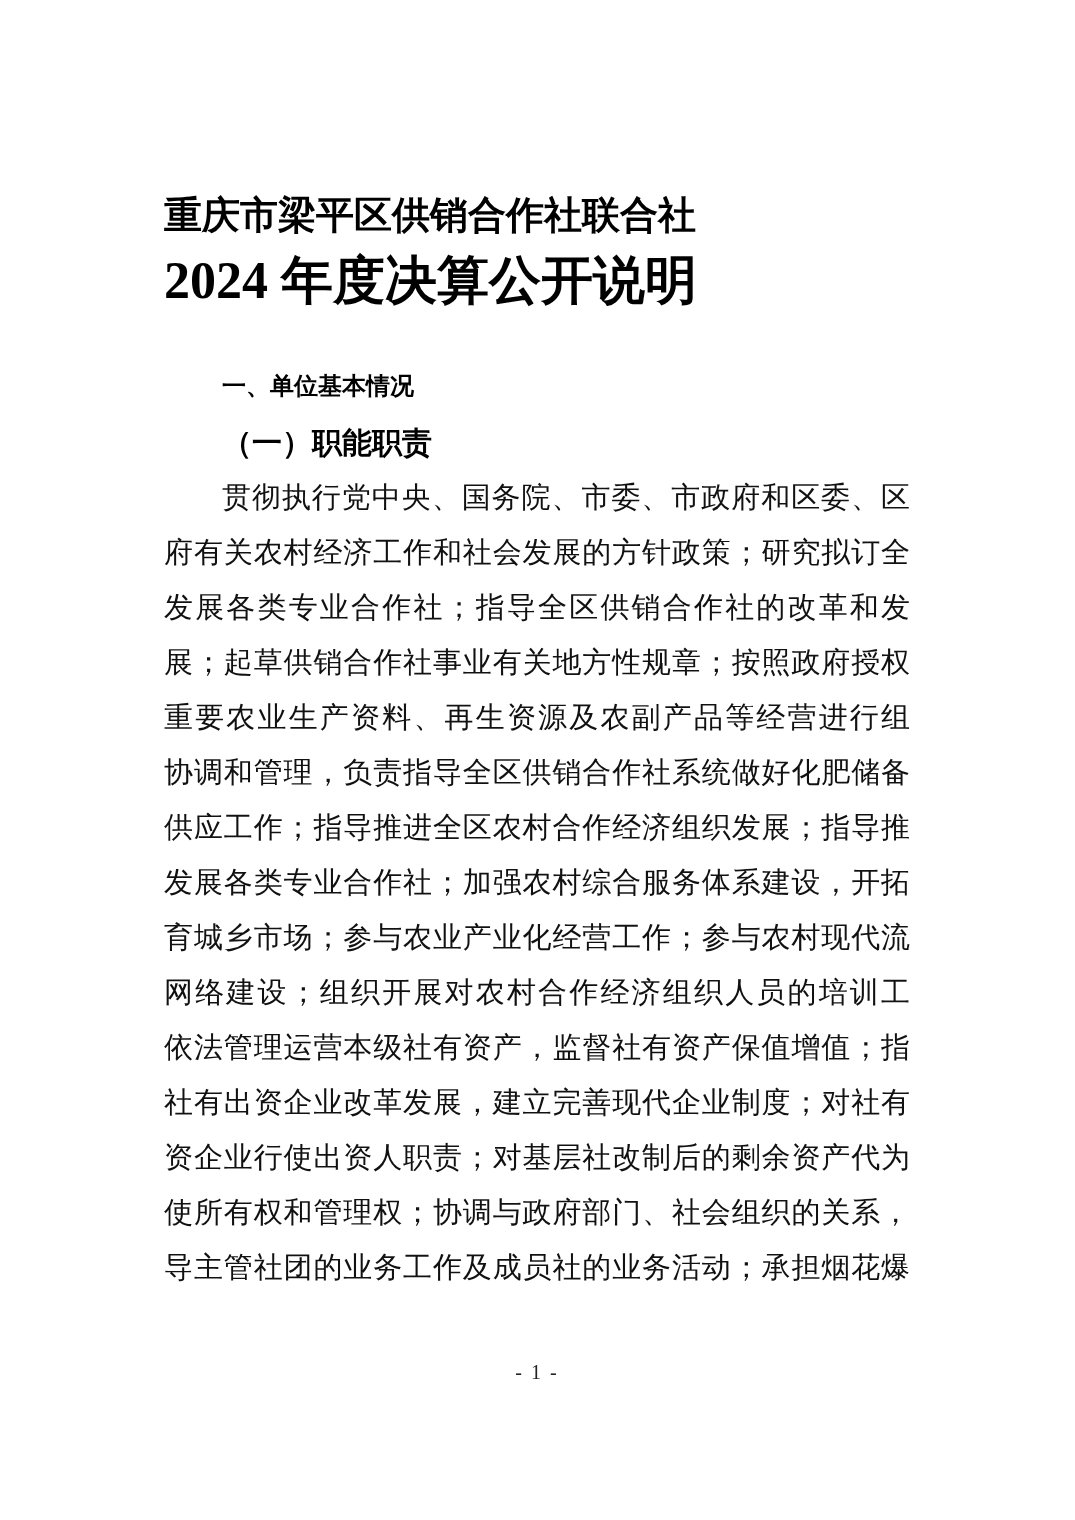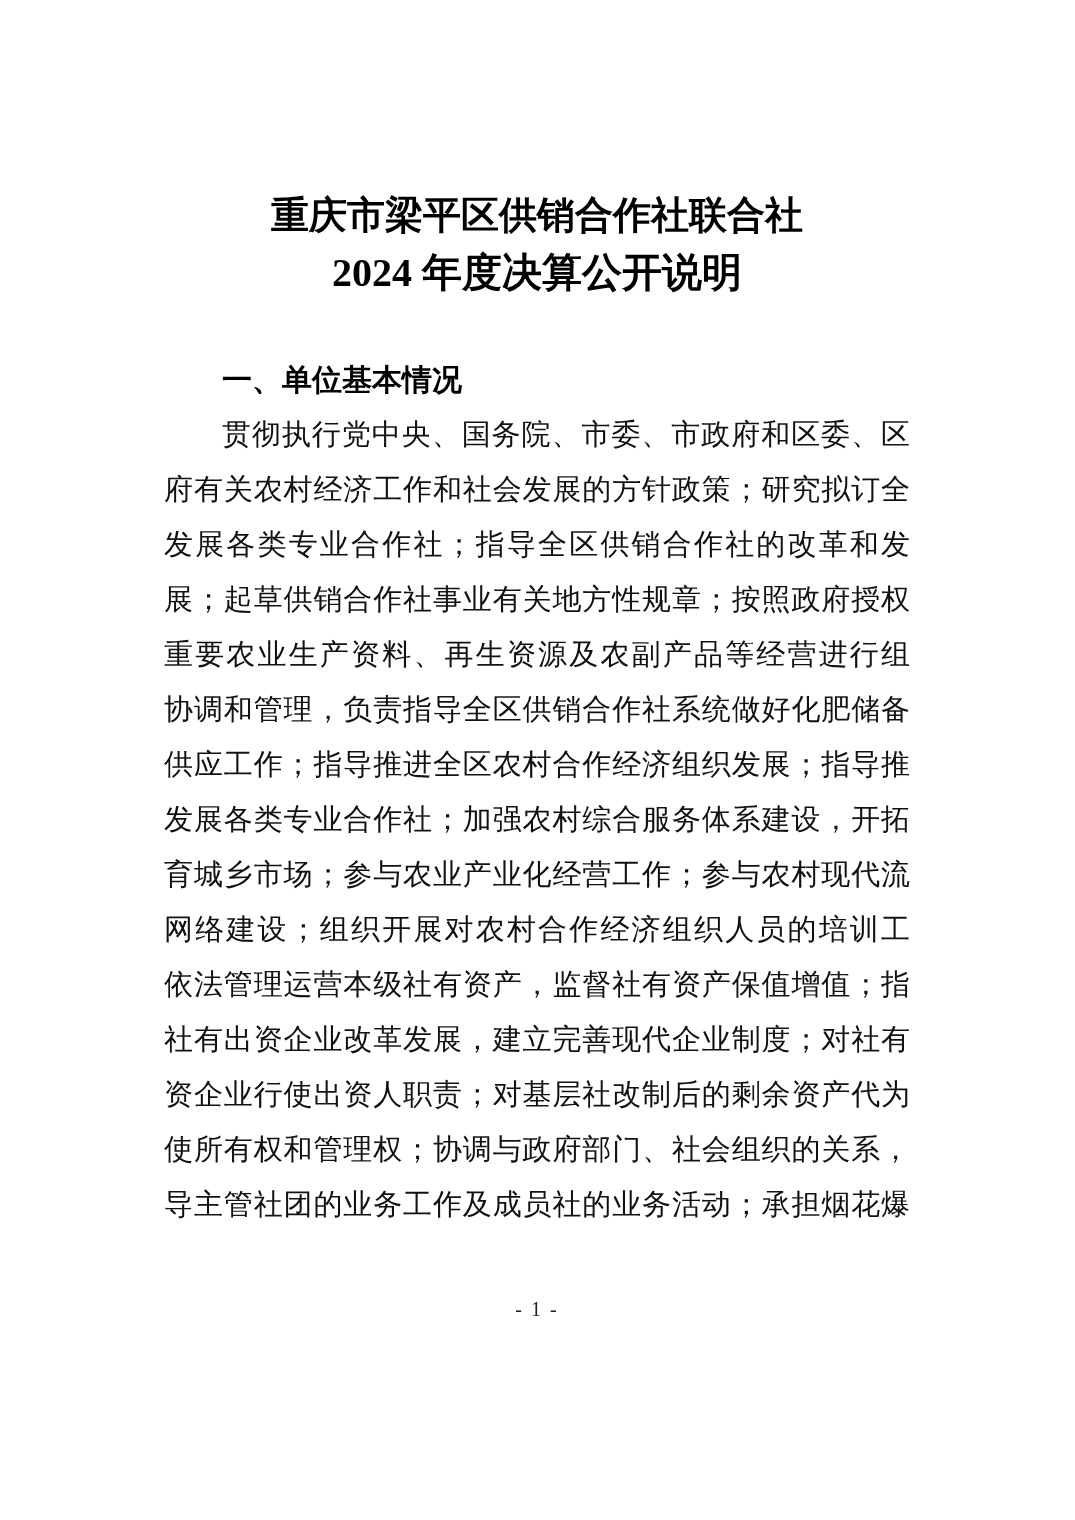--- a/index.html
+++ b/index.html
@@ -11,40 +11,41 @@
     background: #ffffff;
     overflow: hidden;
     font-family: "Liberation Serif", "DejaVu Serif", serif;
     color: #000000;
   }
   .content {
     padding: 0 165px 0 164px;
   }
   .title-block {
     margin-top: 186px;
-    text-align: center;
+    text-align: left;
     font-weight: bold;
   }
   .title-line-1 {
     font-size: 38px;
     line-height: 58px;
     letter-spacing: 0px;
     white-space: nowrap;
   }
   .title-line-2 {
-    font-size: 40px;
+    font-size: 52px;
     line-height: 58px;
     white-space: nowrap;
+    margin-top: 8px;
   }
   .section-heading {
     margin-top: 50px;
     padding-left: 58px;
-    font-family: Liberation Serif, serif;
+    font-family: Liberation Mono, monospace;
     font-weight: bold;
-    font-size: 30px;
+    font-size: 24px;
     line-height: 55px;
     white-space: nowrap;
   }
   .subsection-heading {
     padding-left: 58px;
     font-family: "Liberation Serif", "DejaVu Serif", serif;
     font-weight: bold;
     font-size: 30px;
     line-height: 55px;
     white-space: nowrap;
@@ -81,20 +82,21 @@
 <div class="page">
   <div class="content">
 
     <div class="title-block">
       <div class="title-line-1">重庆市梁平区供销合作社联合社</div>
       <div class="title-line-2">2024 年度决算公开说明</div>
     </div>
 
     <div class="section-heading">一、单位基本情况</div>
 
+    <div class="subsection-heading">（一）职能职责</div>
 
     <div class="paragraph">
         <div class="body-line first">贯彻执行党中央、国务院、市委、市政府和区委、区政</div>
         <div class="body-line">府有关农村经济工作和社会发展的方针政策；研究拟订全区</div>
         <div class="body-line">发展各类专业合作社；指导全区供销合作社的改革和发</div>
         <div class="body-line">展；起草供销合作社事业有关地方性规章；按照政府授权对</div>
         <div class="body-line">重要农业生产资料、再生资源及农副产品等经营进行组织、</div>
         <div class="body-line">协调和管理，负责指导全区供销合作社系统做好化肥储备和</div>
         <div class="body-line">供应工作；指导推进全区农村合作经济组织发展；指导推动</div>
         <div class="body-line">发展各类专业合作社；加强农村综合服务体系建设，开拓培</div>

